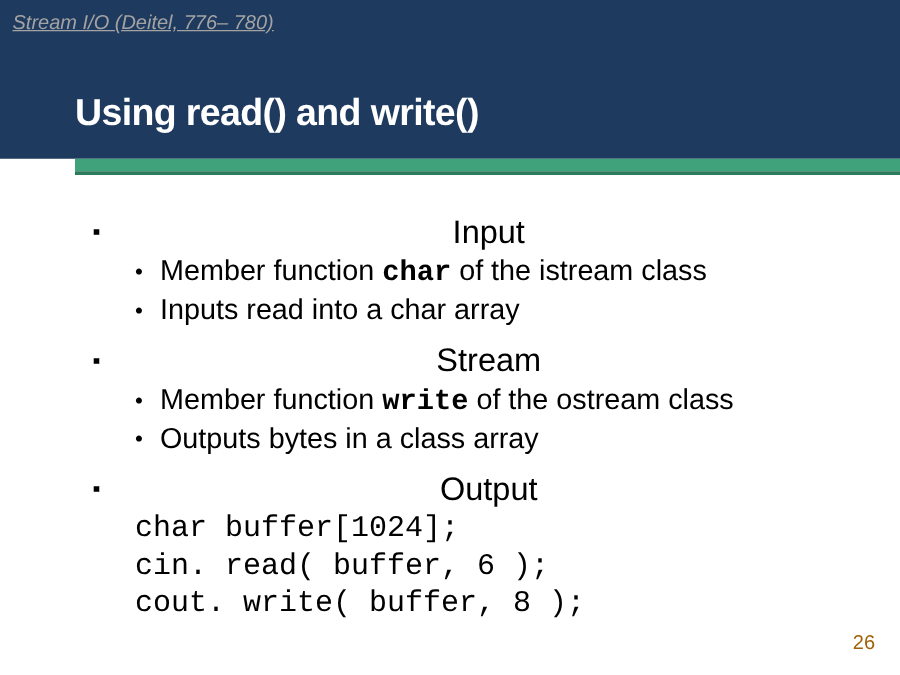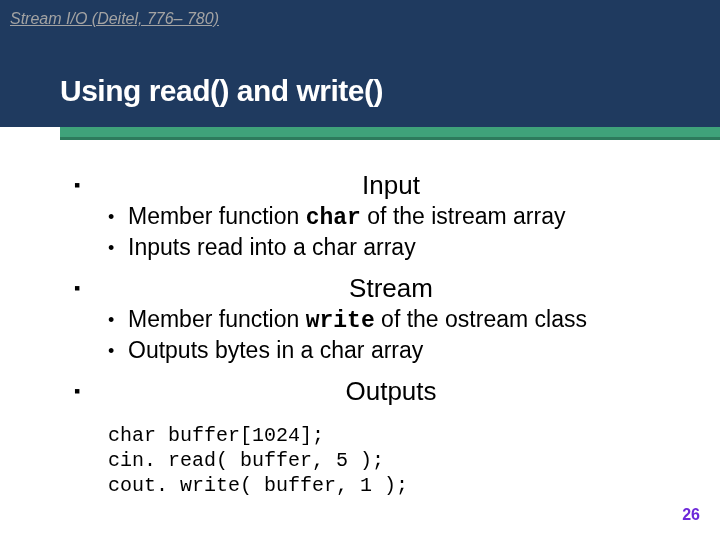--- a/index.html
+++ b/index.html
@@ -17,24 +17,24 @@
 
   .l1 { font-size: 26px; color: #000; margin-top: 10px; margin-bottom: 2px; display: flex; align-items: flex-start; }
   .l1 .bullet { display: inline-block; width: 18px; font-size: 18px; line-height: 30px; }
   .l1 .txt { flex: 1; text-align: center; }
 
   .l2 { font-size: 23px; color: #000; margin-left: 34px; display: flex; align-items: flex-start; margin-top: 1px; }
   .l2 .bullet { display: inline-block; width: 20px; font-size: 18px; line-height: 28px; }
   .l2 .txt { flex: 1; line-height: 1.2; }
 
   .code-inline { font-family: "Courier New", monospace; font-weight: bold; }
-  .code-block { font-family: "Courier New", monospace; font-size: 20px; margin-left: 34px; margin-top: 16px; line-height: 1.25; }
+  .code-block { font-family: "Courier New", monospace; font-size: 24px; margin-left: 34px; margin-top: 2px; line-height: 1.25; }
   .code-block div { white-space: pre; }
 
-  .page-num { position: absolute; right: 20px; bottom: 16px; font-size: 16px; font-weight: bold; color: #6d28d9; }
+  .page-num { position: absolute; right: 20px; bottom: 16px; font-size: 16px; font-weight: normal; color: #a16207; }
 </style>
 </head>
 <body>
 
 <div class="slide">
 
   <div class="header-bar">
     <div class="breadcrumb">Stream I/O (Deitel, 776– 780)</div>
     <div class="title">Using read() and write()</div>
   </div>
@@ -43,21 +43,21 @@
 
   <div class="content">
 
     <div class="l1">
       <span class="bullet">▪</span>
       <span class="txt">Input</span>
     </div>
     <div class="l2">
       <span class="bullet">•</span>
       <span class="txt">
-        <span>Member function </span><span class="code-inline">char</span><span> of the istream array</span>
+        <span>Member function </span><span class="code-inline">char</span><span> of the istream class</span>
       </span>
     </div>
     <div class="l2">
       <span class="bullet">•</span>
       <span class="txt">
         <span>Inputs read into a char array</span><span class="code-inline"></span><span></span>
       </span>
     </div>
 
     <div class="l1">
@@ -66,30 +66,30 @@
     </div>
     <div class="l2">
       <span class="bullet">•</span>
       <span class="txt">
         <span>Member function </span><span class="code-inline">write</span><span> of the ostream class</span>
       </span>
     </div>
     <div class="l2">
       <span class="bullet">•</span>
       <span class="txt">
-        <span>Outputs bytes in a char array</span><span class="code-inline"></span><span></span>
+        <span>Outputs bytes in a class array</span><span class="code-inline"></span><span></span>
       </span>
     </div>
 
     <div class="l1">
       <span class="bullet">▪</span>
-      <span class="txt">Outputs</span>
+      <span class="txt">Output</span>
     </div>
     <div class="code-block">
       <div>char buffer[1024];</div>
-      <div>cin. read( buffer, 5 );</div>
-      <div>cout. write( buffer, 1 );</div>
+      <div>cin. read( buffer, 6 );</div>
+      <div>cout. write( buffer, 8 );</div>
     </div>
 
   </div>
 
   <div class="page-num">26</div>
 </div>
 
 </body></html>

